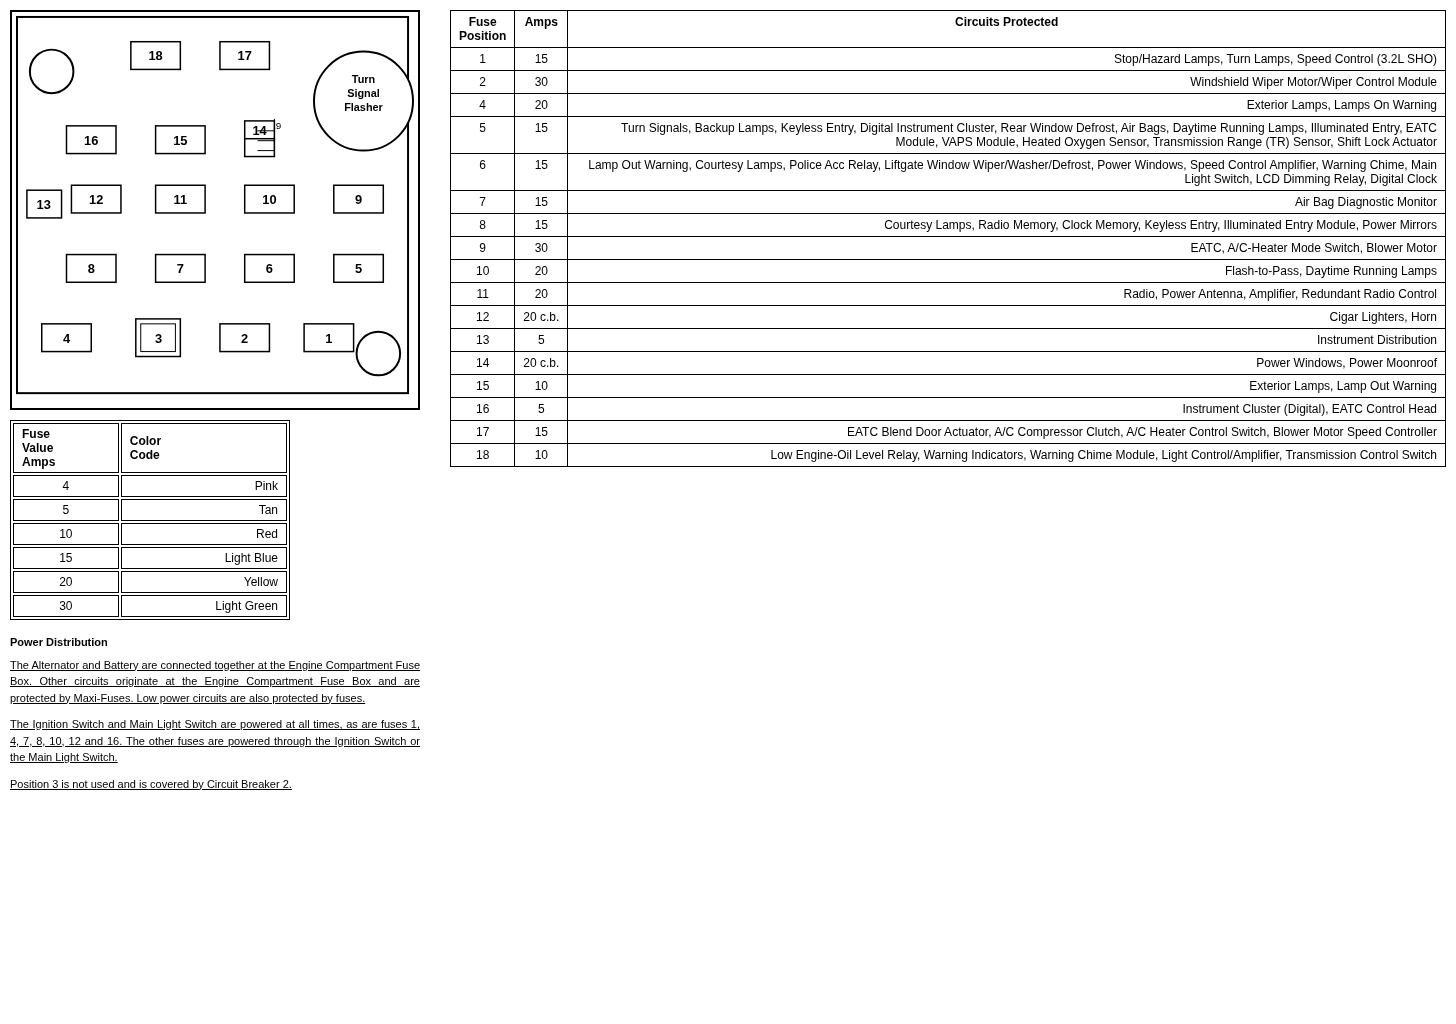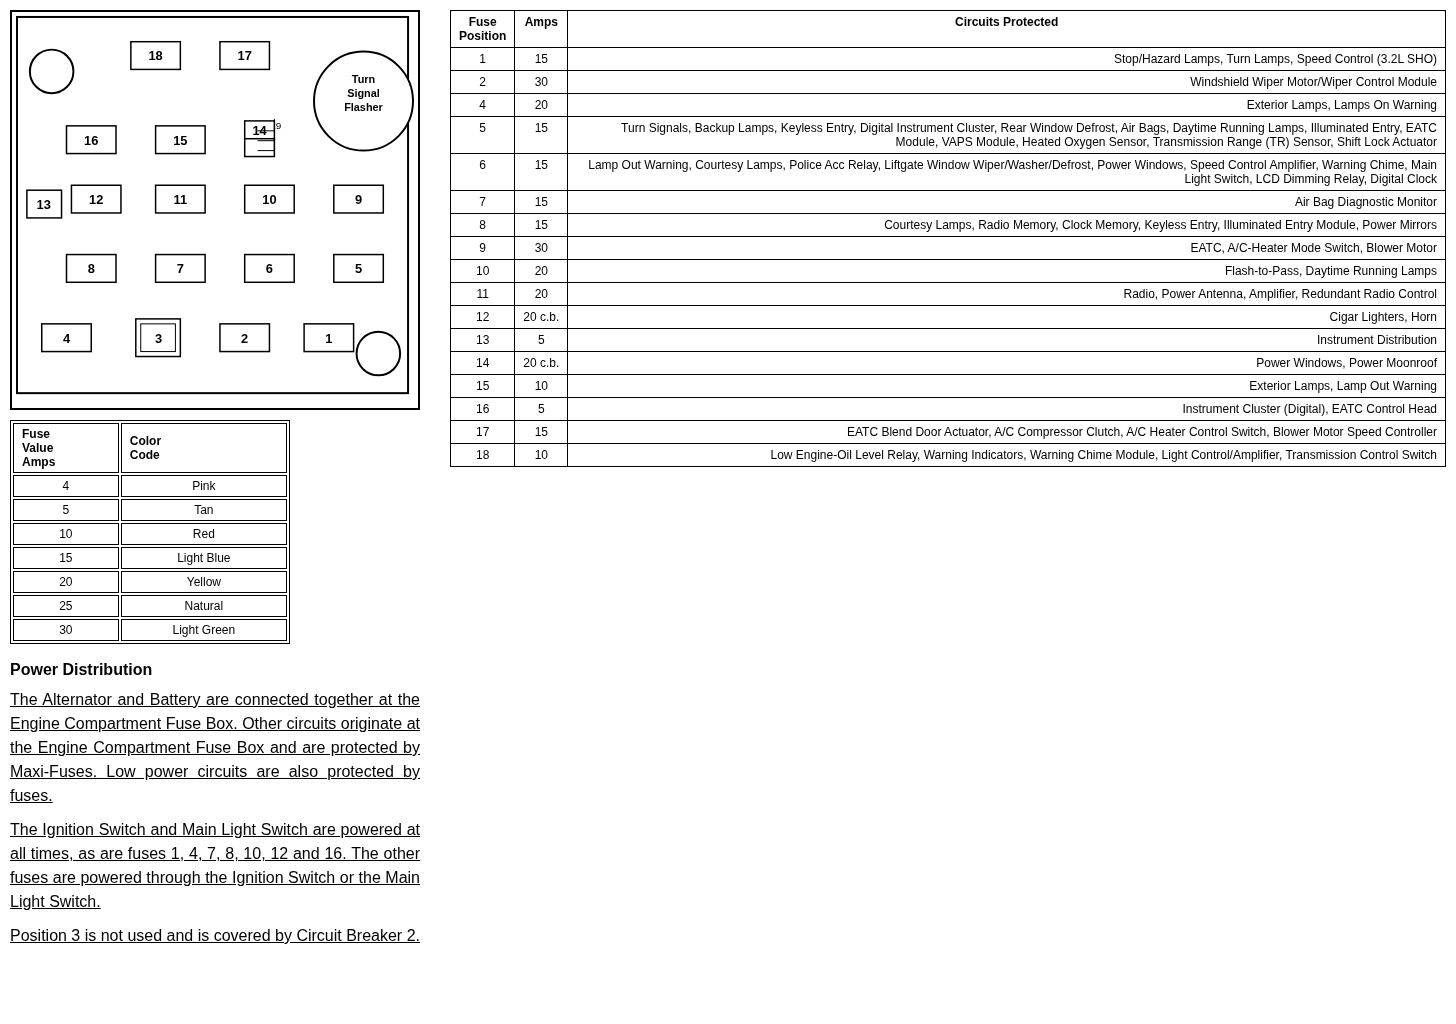--- a/index.html
+++ b/index.html
@@ -45,25 +45,25 @@
     }
     .color-table th {
       font-weight: bold;
       text-align: left;
       background: #fff;
     }
     .color-table td {
       text-align: center;
     }
     .color-table td:last-child {
-      text-align: center;
+      text-align: right;
     }
     .power-distribution {
       margin-top: 10px;
-      font-size: 16px;
+      font-size: 11px;
       line-height: 1.5;
       max-width: 410px;
     }
     .power-distribution .title {
       font-weight: bold;
       margin-bottom: 6px;
     }
     .power-distribution p {
       margin-bottom: 10px;
       text-align: justify;
@@ -202,24 +202,20 @@
             <td>10</td>
             <td>Red</td>
           </tr>
           <tr>
             <td>15</td>
             <td>Light Blue</td>
           </tr>
           <tr>
             <td>20</td>
             <td>Yellow</td>
-          </tr>
-          <tr>
-            <td>25</td>
-            <td>Natural</td>
           </tr>
           <tr>
             <td>30</td>
             <td>Light Green</td>
           </tr>
         </tbody>
     </table>
 
     <div class="power-distribution">
       <div class="title">Power Distribution</div>

